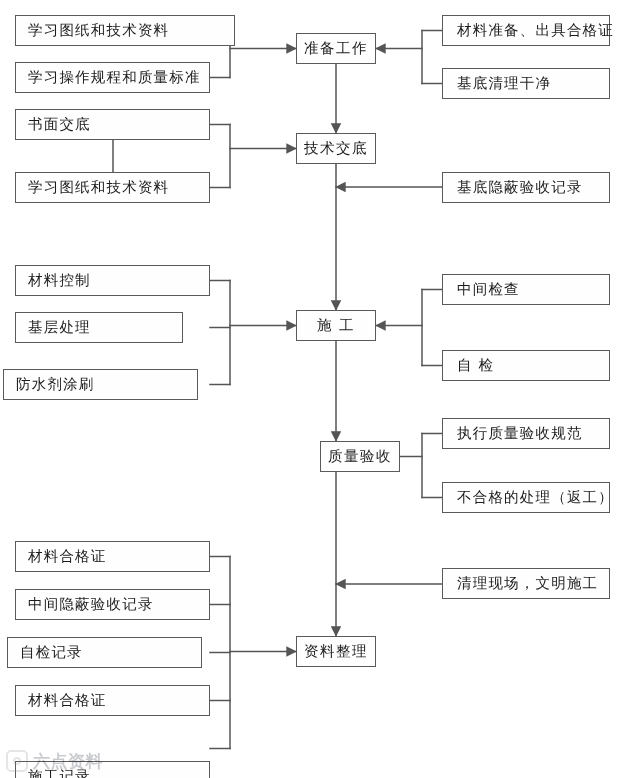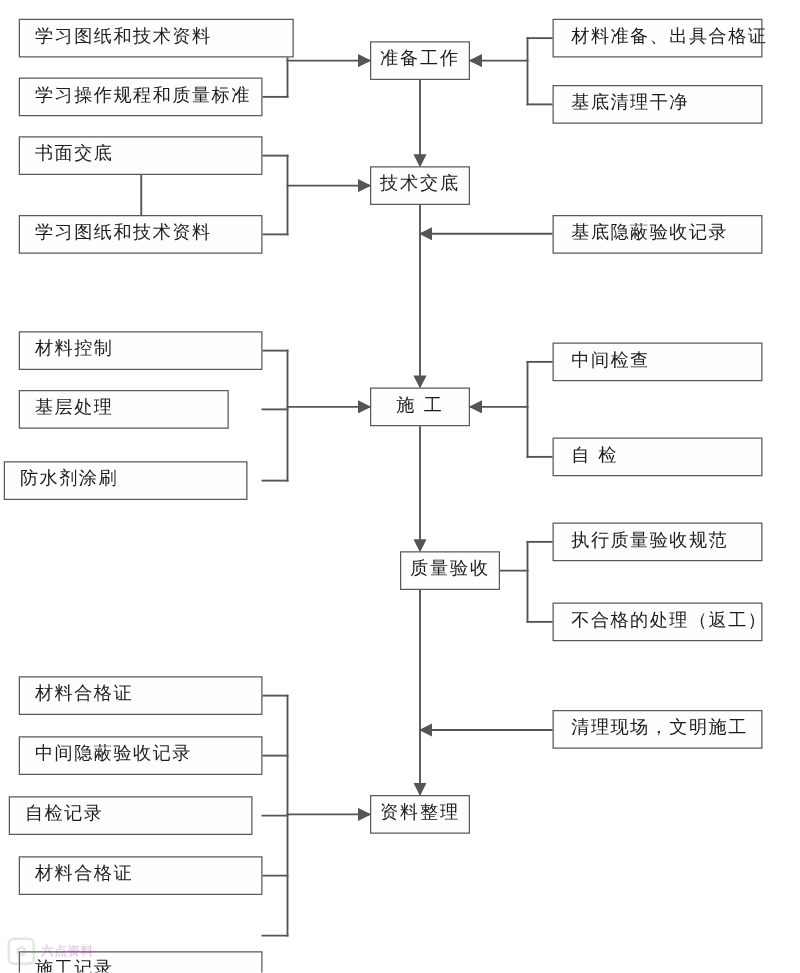--- a/index.html
+++ b/index.html
@@ -65,22 +65,22 @@
   .wm-mark:after {
     content: "";
     position: absolute;
     left: 5px; top: 5px;
     width: 8px; height: 8px;
     border: 2px solid #8d8d8d;
     border-radius: 50%;
     box-sizing: border-box;
   }
   .wm-text {
-    font-size: 10px;
-    color: #a21caf;
+    font-size: 17px;
+    color: #0f172a;
     letter-spacing: 0.5px;
     font-weight: bold;
     white-space: nowrap;
   }
 
   
   .brand {
     position: absolute;
     left: 408px;
     top: 736px;

